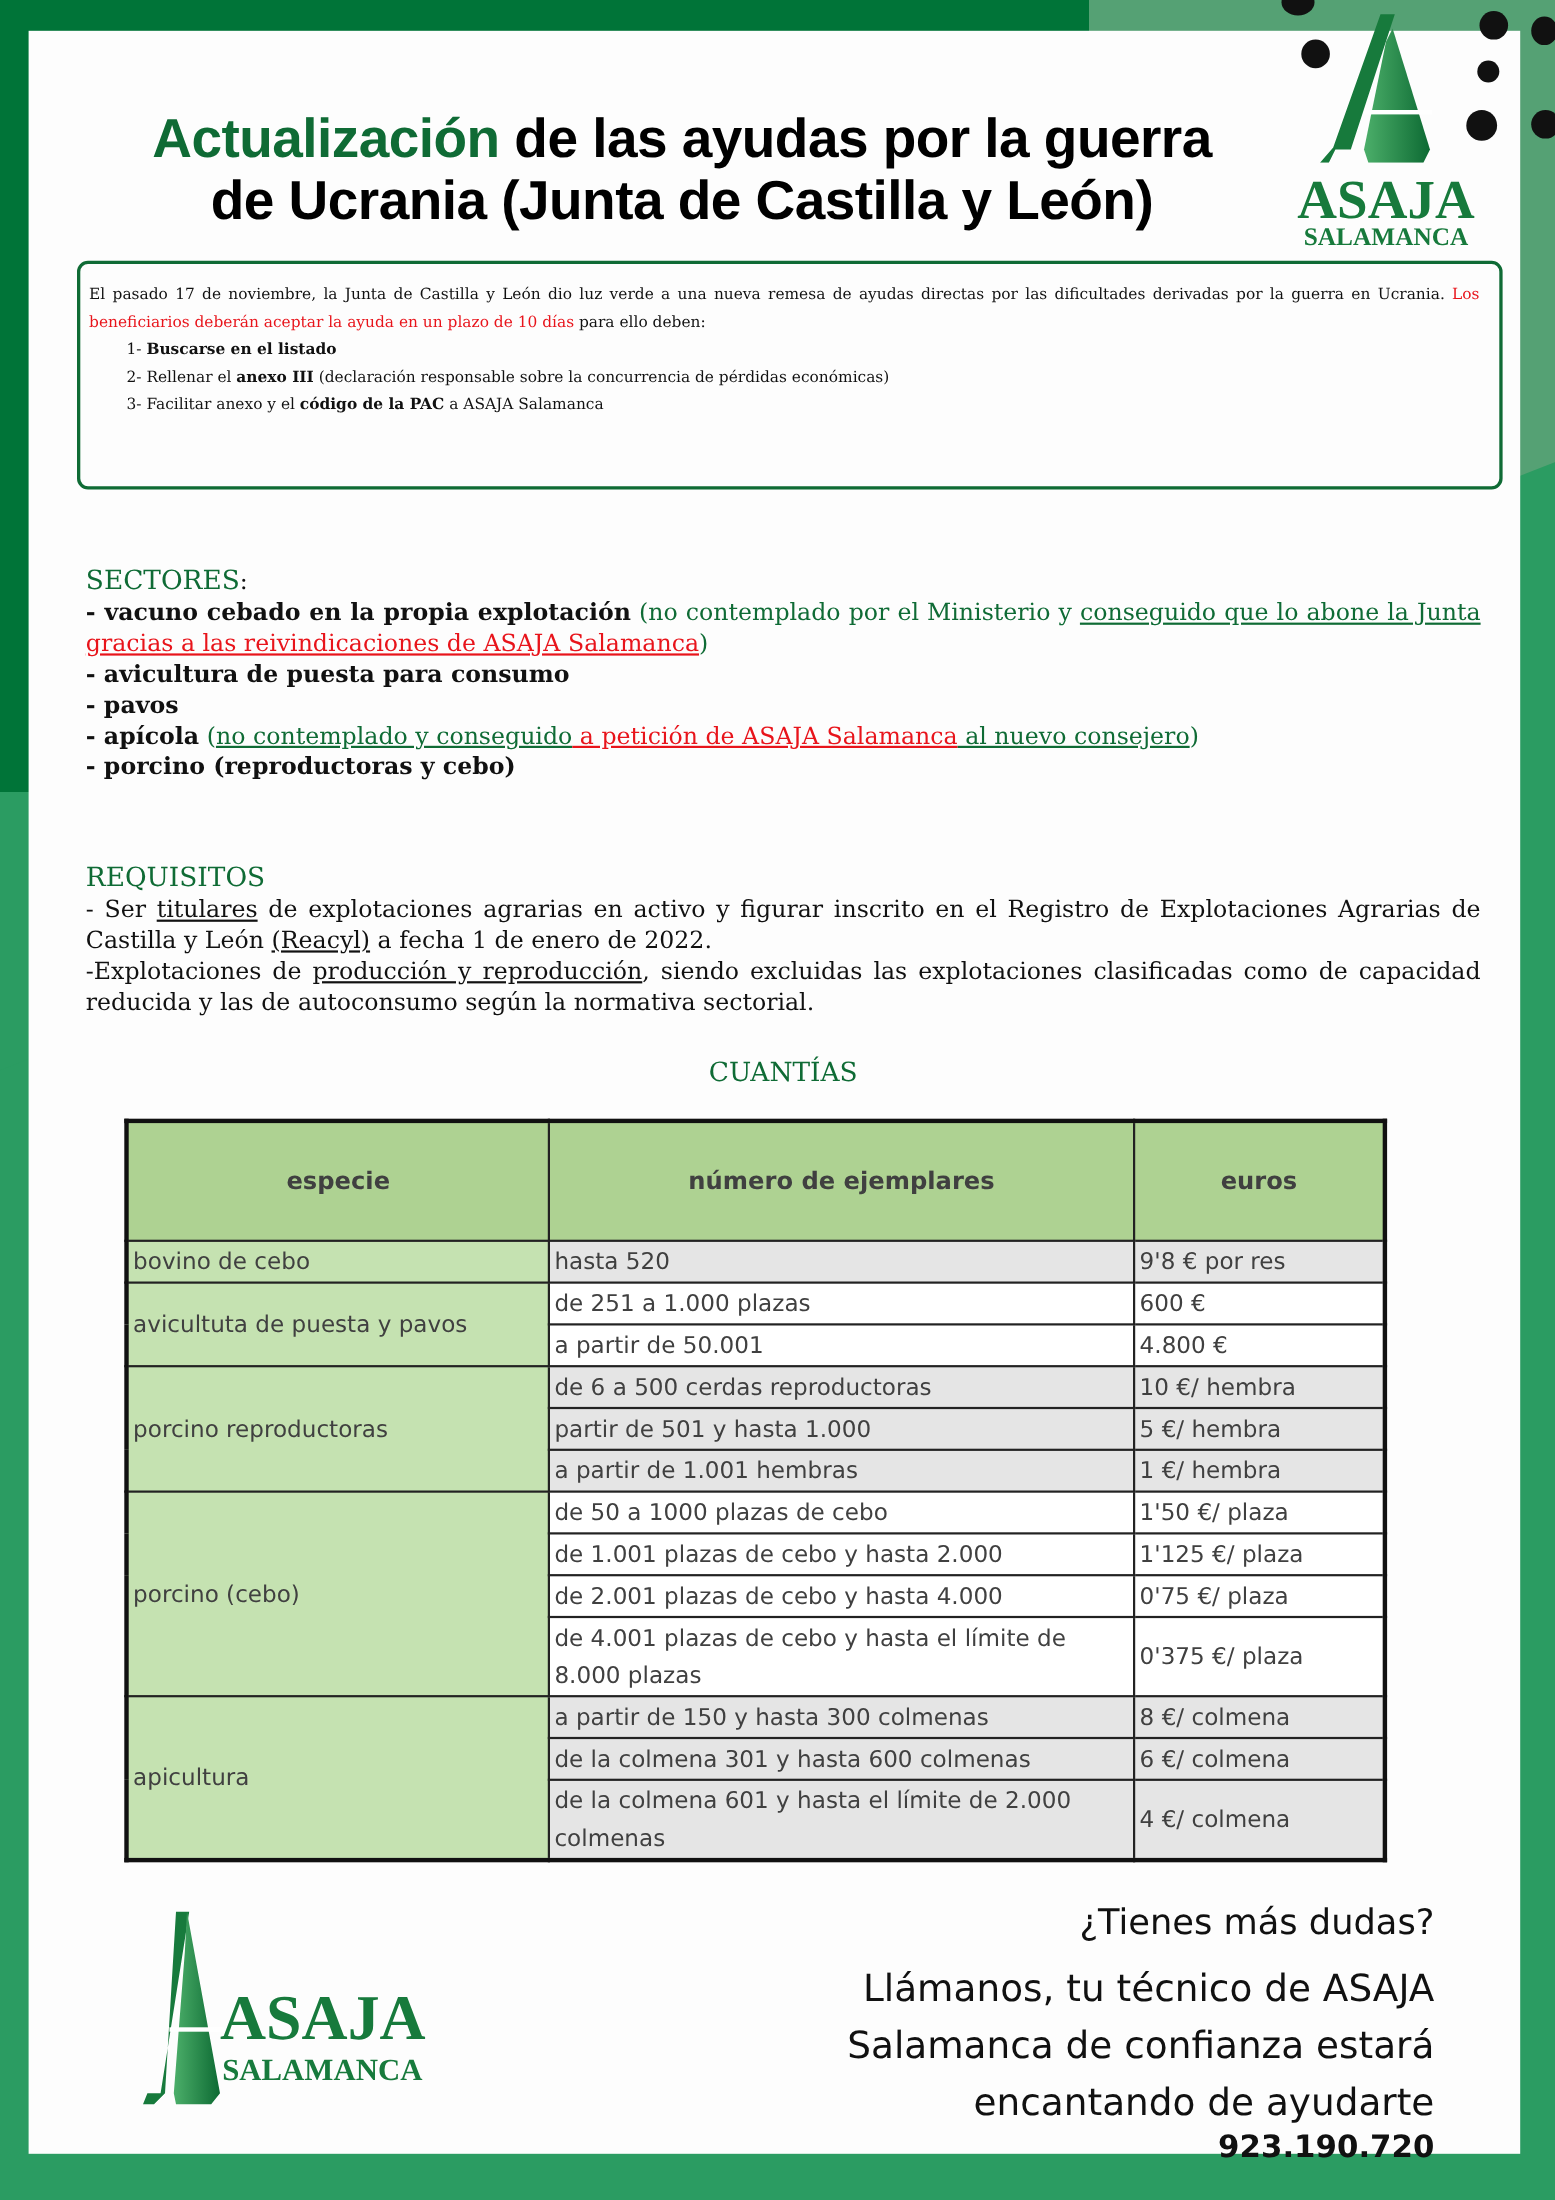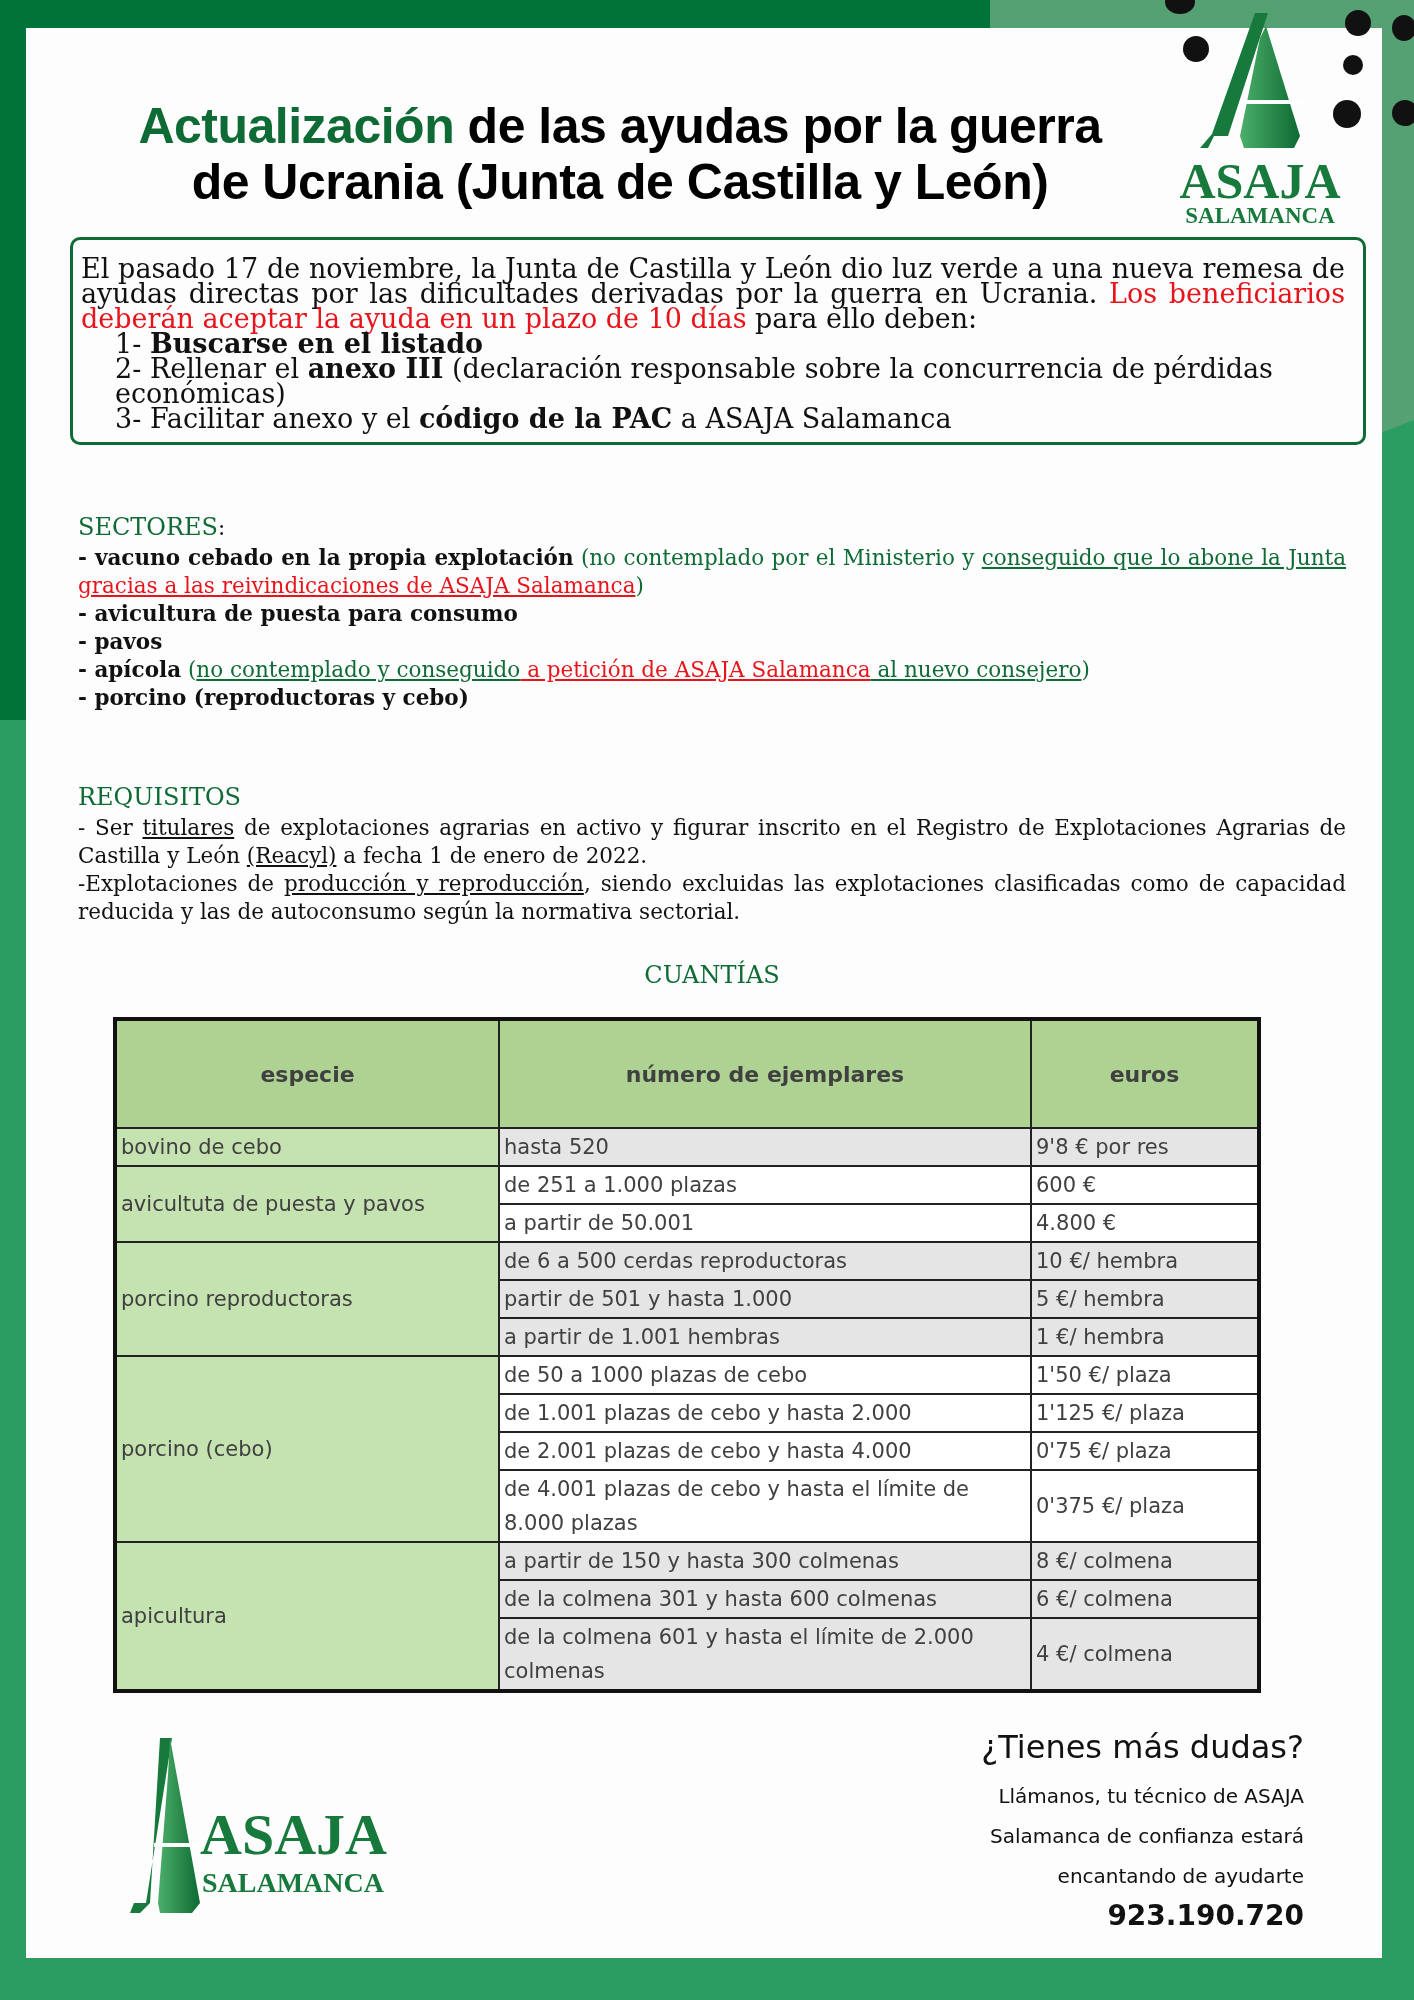--- a/index.html
+++ b/index.html
@@ -20,21 +20,21 @@
            font-family: "Liberation Sans", sans-serif; font-weight: bold; font-size: 50px;
            line-height: 56px; color: #000; letter-spacing: -0.5px; }
   .title .hl { color: #0f6b35; }
 
   .logo-top { position: absolute; left: 1170px; top: 8px; width: 180px; height: 220px; }
   .logo-mark { position: absolute; }
   .logo-text { font-family: "Liberation Serif", serif; color: #177a3c; font-weight: bold; }
 
   .intro-box { position: absolute; left: 70px; top: 237px; width: 1296px; height: 208px;
                border: 3px solid #0f6b35; border-radius: 10px; box-sizing: border-box;
-               padding: 16px 18px 0 8px; font-size: 27px; line-height: 25px; color: #111; }
+               padding: 16px 18px 0 8px; font-size: 14px; line-height: 25px; color: #111; }
   .intro-box p { margin: 0; text-align: justify; }
   .red { color: #e8141b; }
   .grn { color: #0f6b35; }
   .ul-g { text-decoration: underline; text-decoration-color: #0f6b35; }
   .ul-r { text-decoration: underline; text-decoration-color: #e8141b; }
   .ul-k { text-decoration: underline; }
   .step { padding-left: 34px; }
   b { font-weight: bold; }
 
   .section { position: absolute; left: 78px; width: 1268px; font-size: 21.5px; line-height: 28px; color: #111; }
@@ -47,21 +47,21 @@
   table.cuant th { background: #aed292; text-align: center; height: 106px; font-weight: bold; font-size: 22px; }
   table.cuant td.sp { background: #c5e2b1; }
   table.cuant td.g { background: #e5e5e5; }
   table.cuant td.w { background: #ffffff; }
   table.cuant td.tall { height: 70px; line-height: 34px; }
   .col1 { width: 373px; } .col2 { width: 522px; }
 
   .cta { position: absolute; right: 110px; top: 1718px; text-align: right;
          font-family: "DejaVu Sans", sans-serif; color: #111; }
   .cta .q { font-size: 32px; line-height: 58px; }
-  .cta .l { font-size: 20px; line-height: 40px; }
+  .cta .l { font-size: 34px; line-height: 40px; margin-top: 12px; }
   .cta .ph { font-size: 28px; line-height: 40px; font-weight: bold; }
 </style>
 </head>
 <body>
 
 <div class="bg-top"></div>
 <div class="bg-tr2"></div>
 <div class="bg-low"></div>
 <div class="paper"></div>
 

